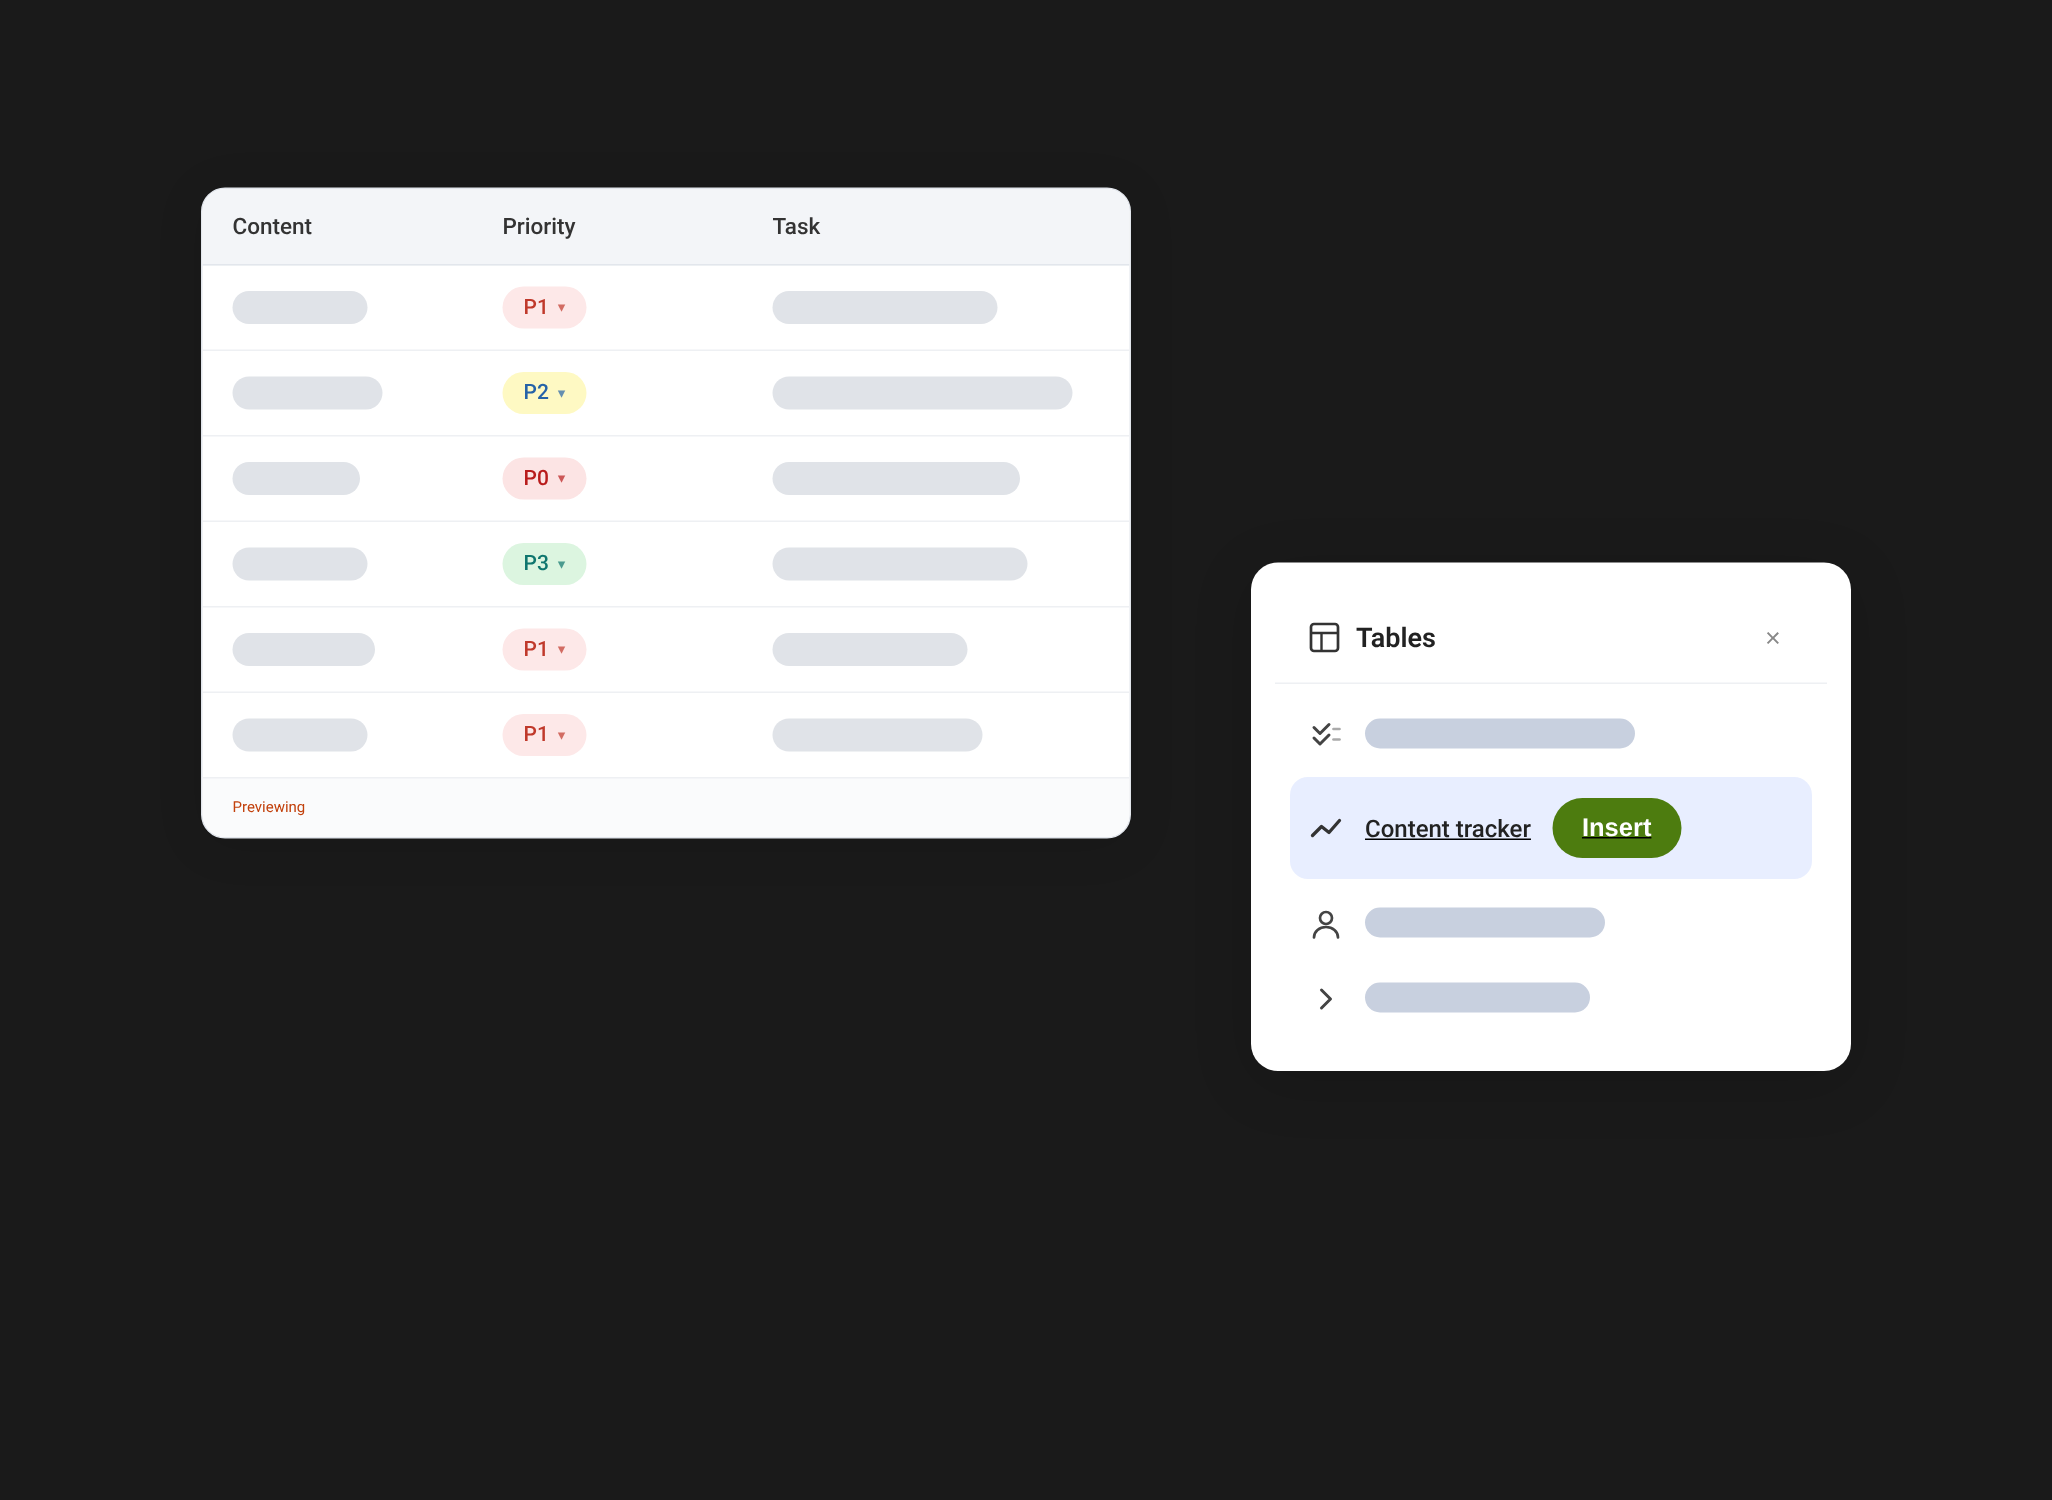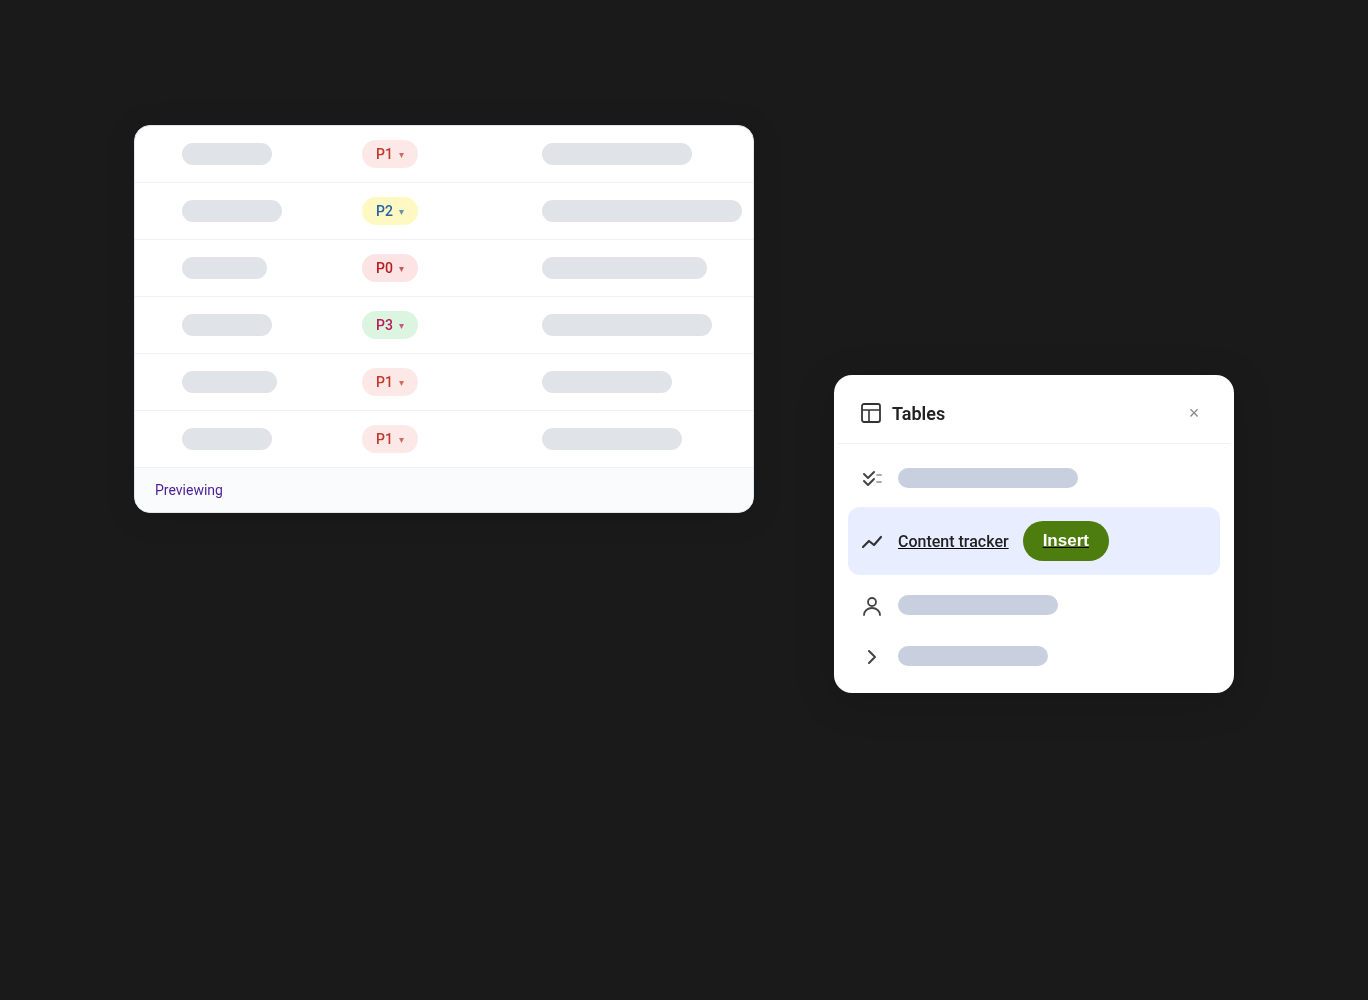--- a/index.html
+++ b/index.html
@@ -48,21 +48,20 @@
       color: #333;
     }
 
     .table-body {}
 
     .table-row {
       display: grid;
       grid-template-columns: 180px 180px 1fr;
       border-bottom: 1px solid #eef0f3;
       align-items: center;
-      padding-left: 27px;
     }
 
     .table-row:last-child {
       border-bottom: none;
     }
 
     .table-cell {
       padding: 14px 20px;
       display: flex;
       align-items: center;
@@ -87,40 +86,40 @@
     }
 
     .priority-badge .chevron {
       font-size: 10px;
       opacity: 0.7;
     }
 
     .p0 { background: #fce4e4; color: #b91c1c; }
     .p1 { background: #fde8e8; color: #c0392b; }
     .p2 { background: #fef9c3; color: #2563a8; }
-    .p3 { background: #dcf5e0; color: #be185d; }
+    .p3 { background: #dcf5e0; color: #0f766e; }
 
     .table-footer {
       padding: 14px 20px;
-      font-size: 14px;
-      color: #4c1d95;
+      font-size: 10px;
+      color: #c2410c;
       background: #fafbfc;
       border-top: 1px solid #eef0f3;
     }
 
     
     .tables-popup {
       position: absolute;
       top: 250px;
       right: 0;
       width: 400px;
       background: #fff;
       border-radius: 18px;
       box-shadow: 0 8px 40px rgba(0,0,0,0.15);
-      padding: 4px;
+      padding: 16px;
       overflow: hidden;
     }
 
     .popup-header {
       display: flex;
       align-items: center;
       justify-content: space-between;
       padding: 20px 22px 16px 22px;
       border-bottom: 1px solid #eef0f3;
     }
@@ -210,20 +209,25 @@
 
     svg {
       vertical-align: middle;
     }
   </style>
 </head>
 <body>
 
 <div class="scene">
   <div class="table-panel">
+    <div class="table-header">
+      <div class="table-header-cell">Content</div>
+      <div class="table-header-cell">Priority</div>
+      <div class="table-header-cell">Task</div>
+    </div>
     <div class="table-body">
 
       <div class="table-row">
         <div class="table-cell">
           <div class="pill-gray" style="width:90px"></div>
         </div>
         <div class="table-cell">
           <div class="priority-badge p1">
             <span>P1</span>
             <span class="chevron">▾</span>

